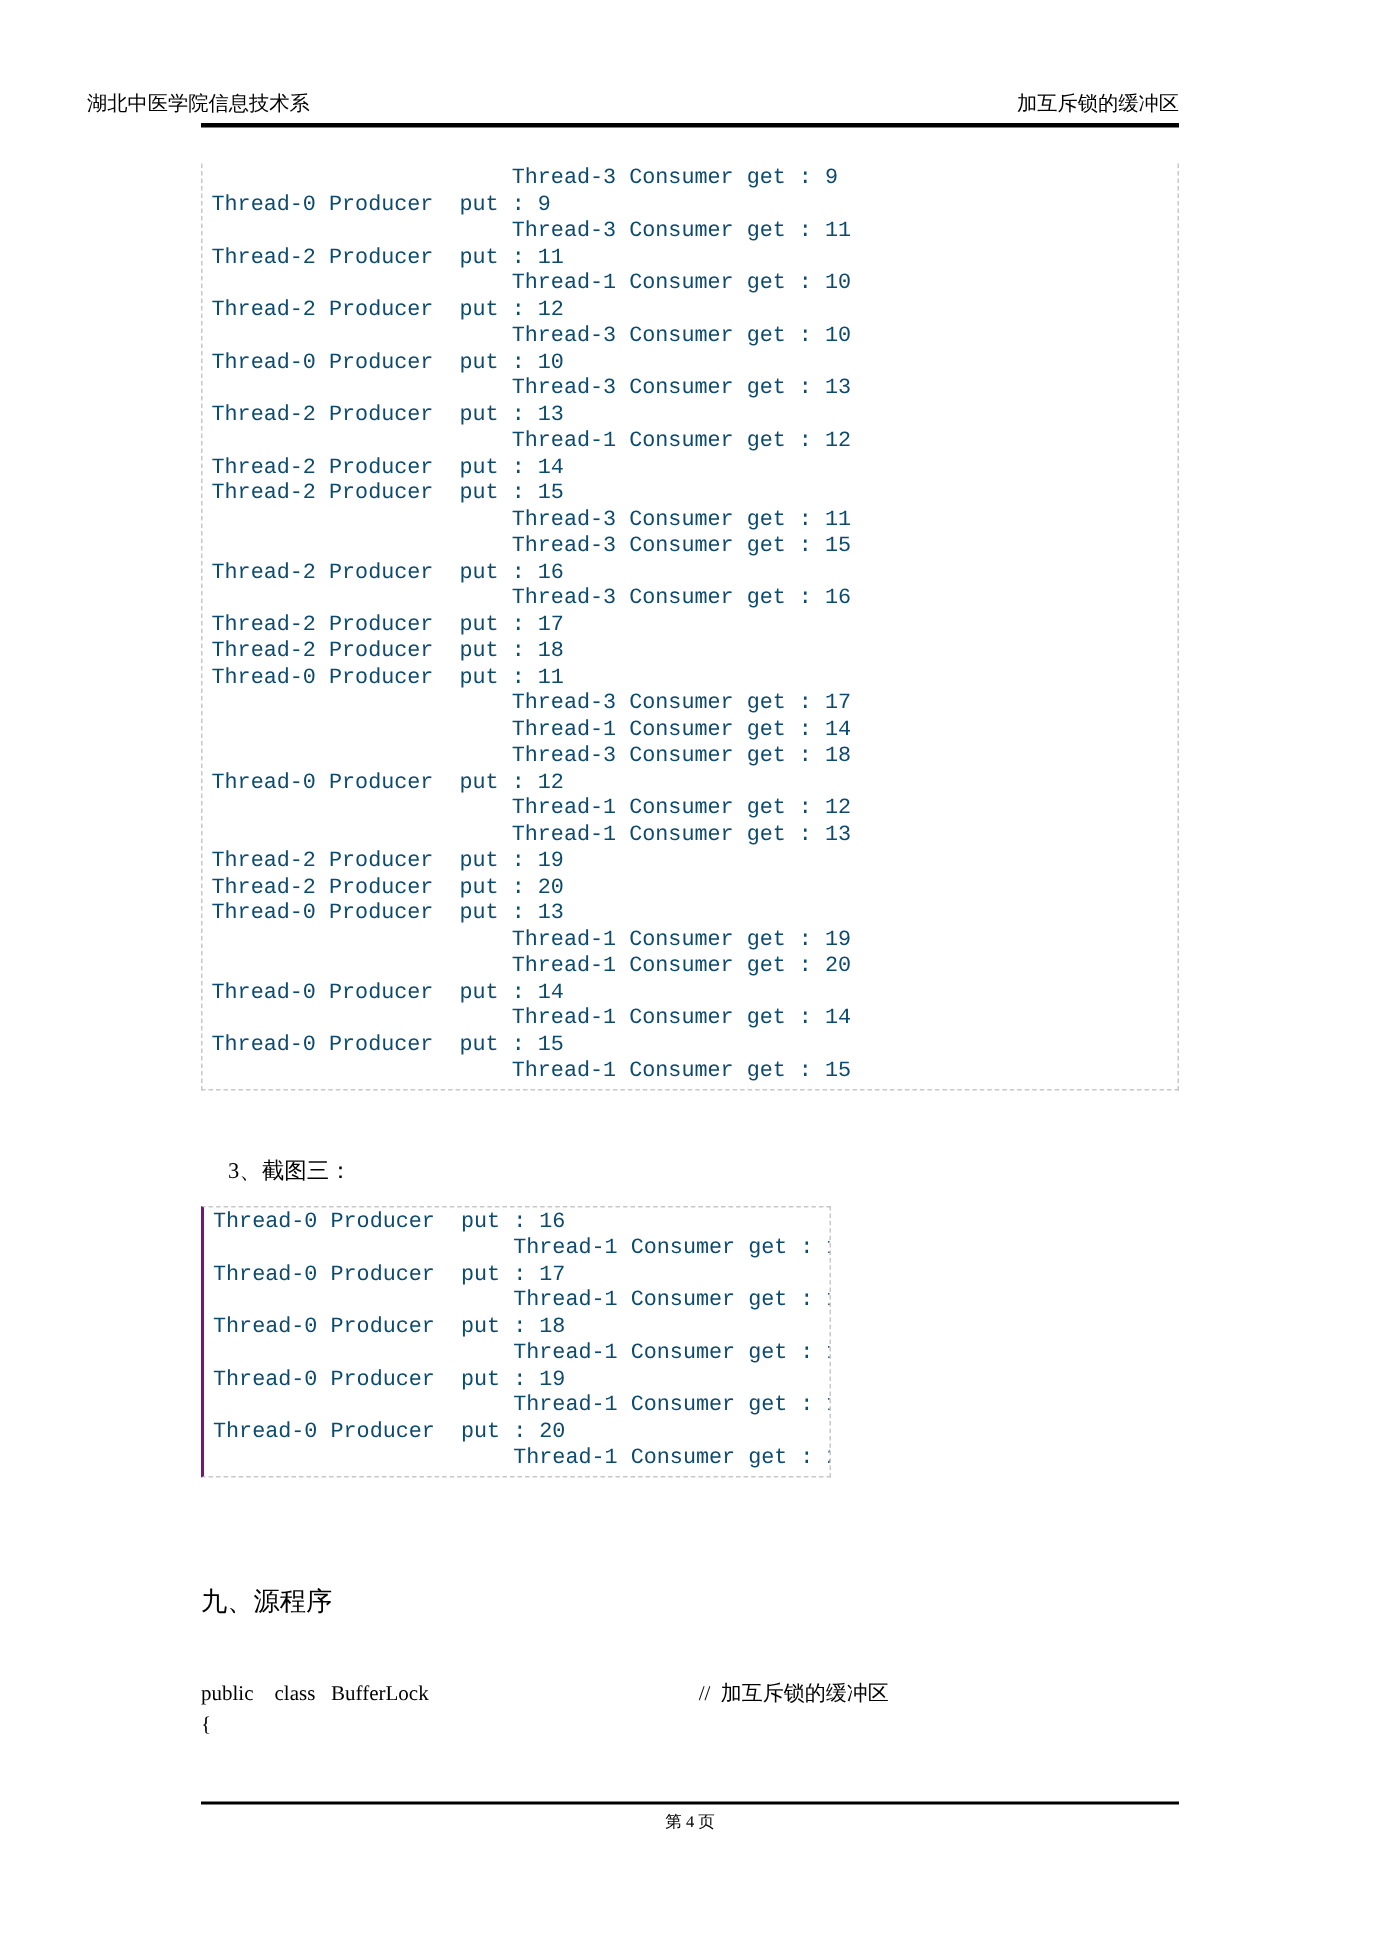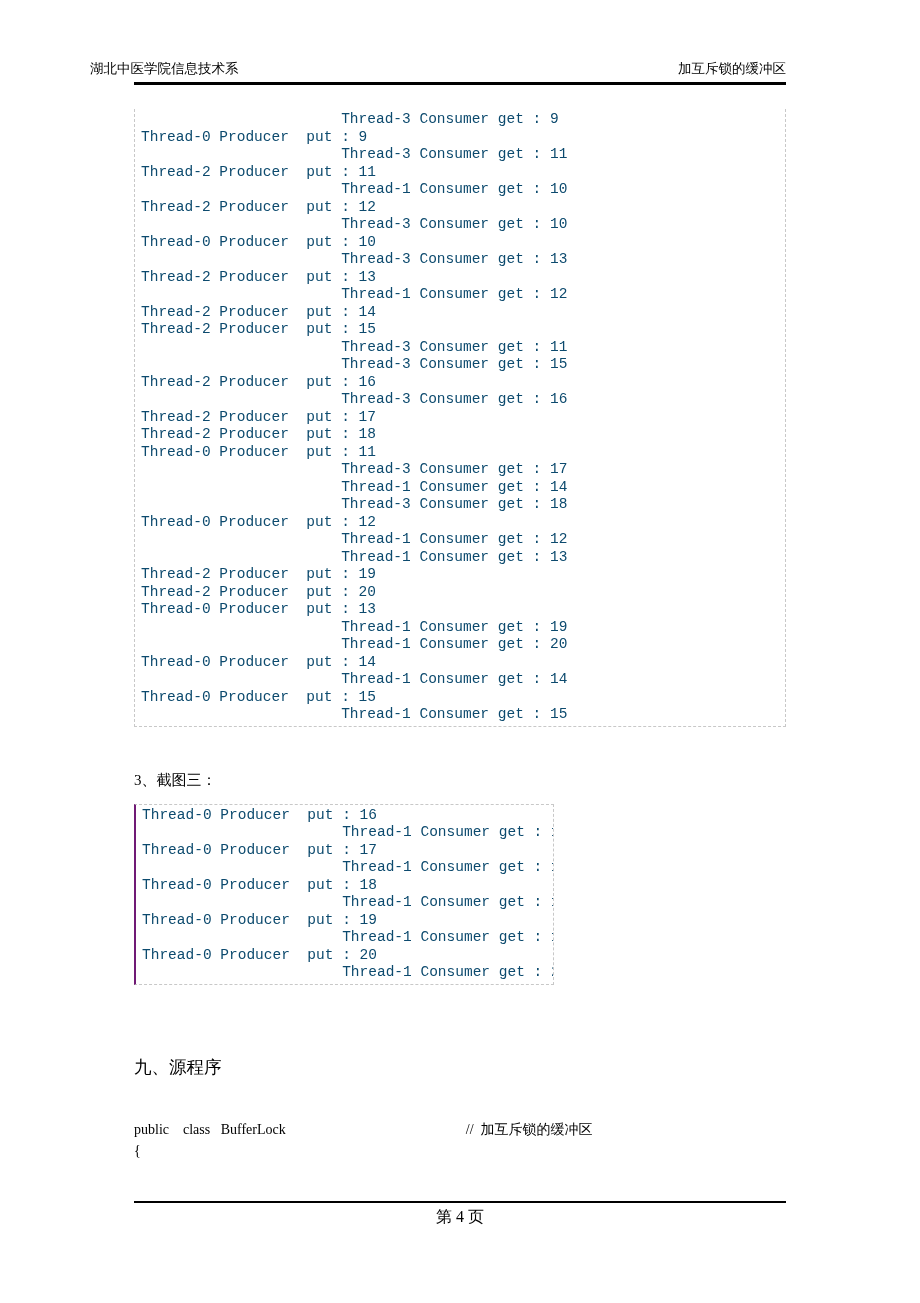--- a/index.html
+++ b/index.html
@@ -9,21 +9,21 @@
     margin: 0 auto;
     font-family: "SimSun", "宋体", serif;
     color: #000;
   }
   .page {
     padding: 60px 0 20px 0;
   }
   .header-row {
     display: flex;
     justify-content: space-between;
-    padding: 0 134px 4px 90px;
+    padding: 0 134px 4px 58px;
     font-size: 13.5px;
     font-family: "SimSun", "宋体", serif;
   }
   .hr-thick {
     margin: 0 134px;
     border: none;
     border-top: 3.5px solid #000;
   }
   .footer-hr {
     margin: 0 134px;
@@ -47,37 +47,37 @@
     margin-bottom: 4px;
   }
   .console-img.second {
     width: 420px;
     border-top: 1px dashed #c8c8c8;
     border-left: 2px solid #701a75;
   }
   .caption {
     font-size: 15px;
     font-family: "SimSun", "宋体", serif;
-    margin: 44px 0 14px 0;
+    margin: 44px 0 14px 18px;
   }
   .section {
     font-size: 17.5px;
     font-family: "SimSun", "宋体", serif;
     margin: 70px 0 40px 0;
   }
   .code-area {
     font-family: "Times New Roman", serif;
     font-size: 14px;
     line-height: 1.5;
     margin-top: 24px;
   }
   .code-line { white-space: pre; }
   .footer {
     text-align: center;
-    font-size: 16px;
+    font-size: 11px;
     font-family: "SimSun", "宋体", serif;
     padding-top: 4px;
   }
 </style>
 </head>
 <body>
 
 <div class="page">
   <div class="header-row">
     <span>湖北中医学院信息技术系</span>

